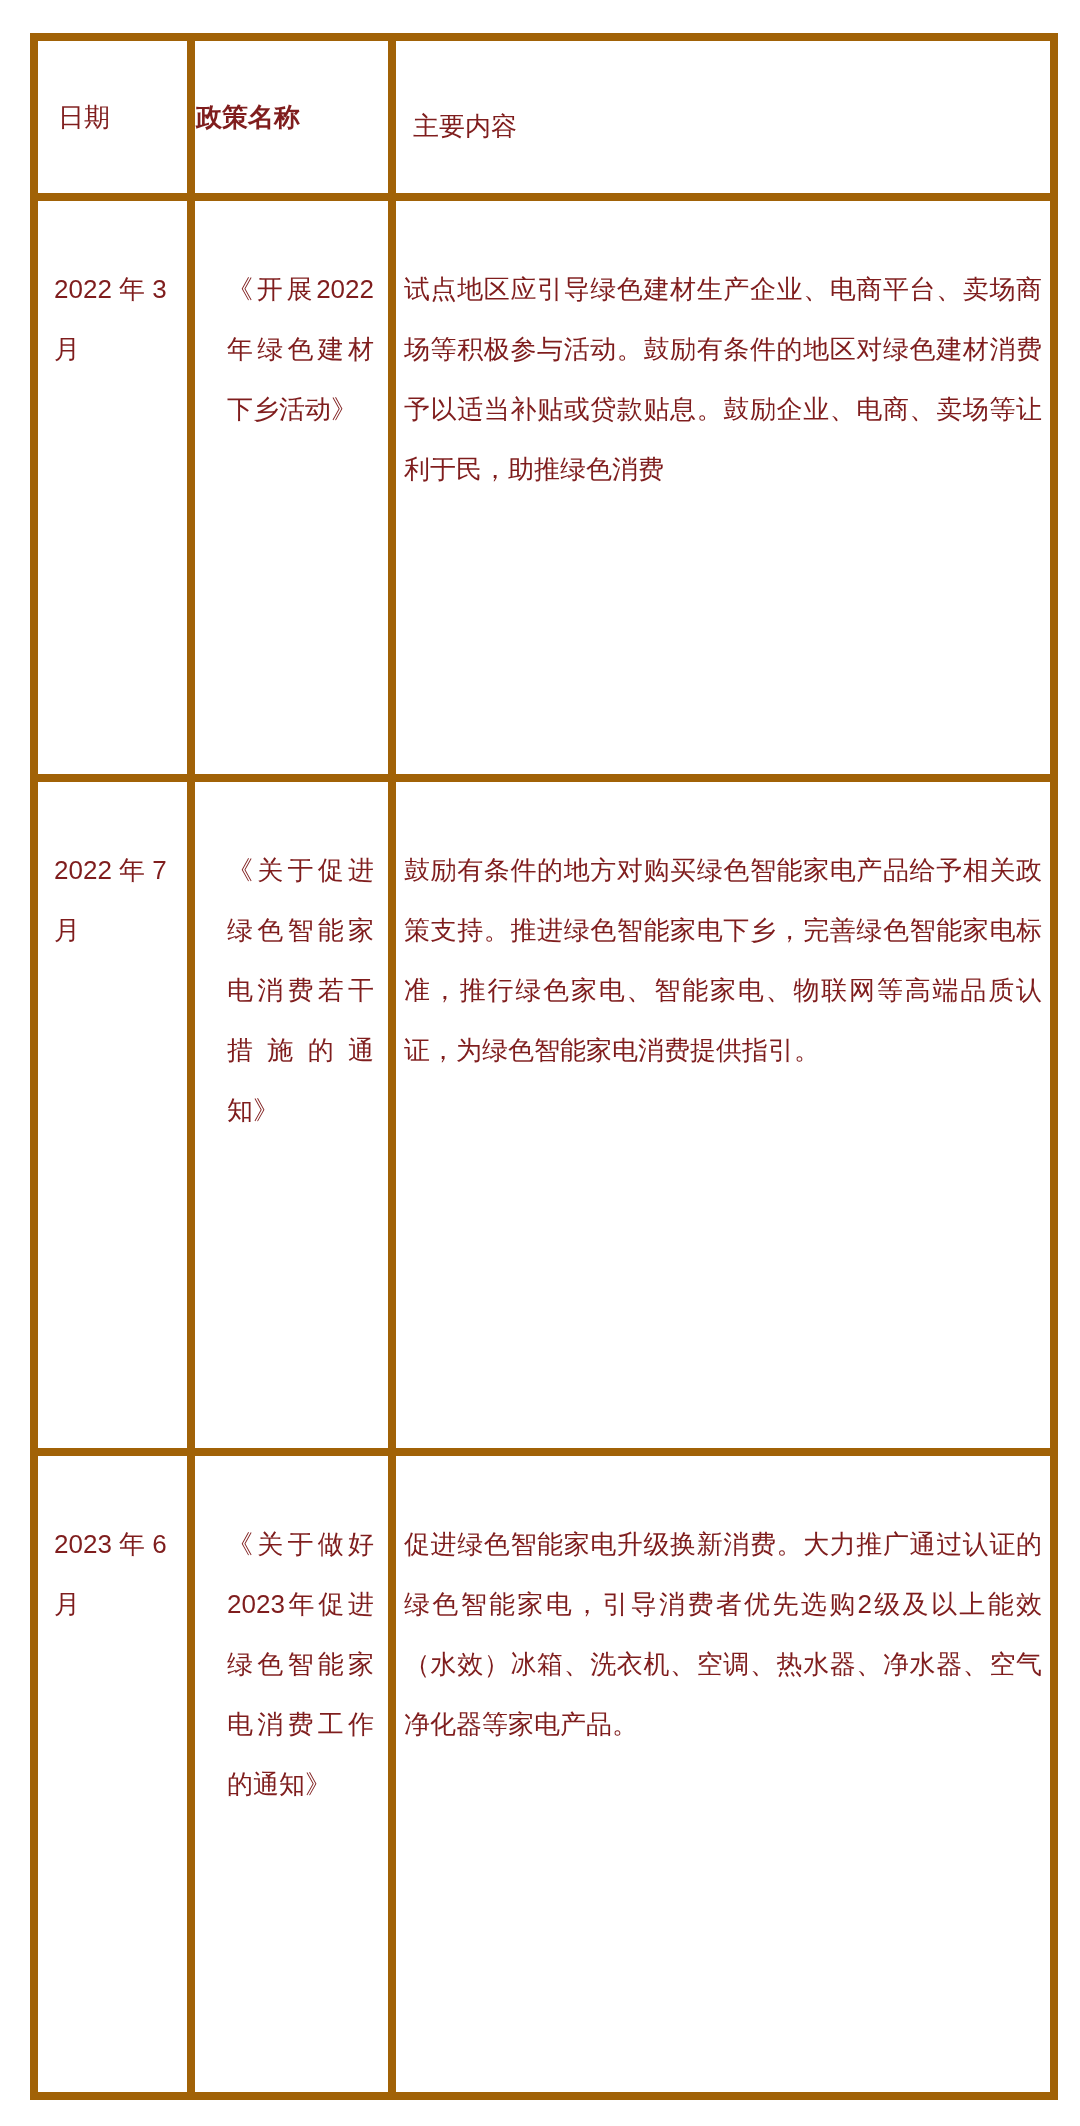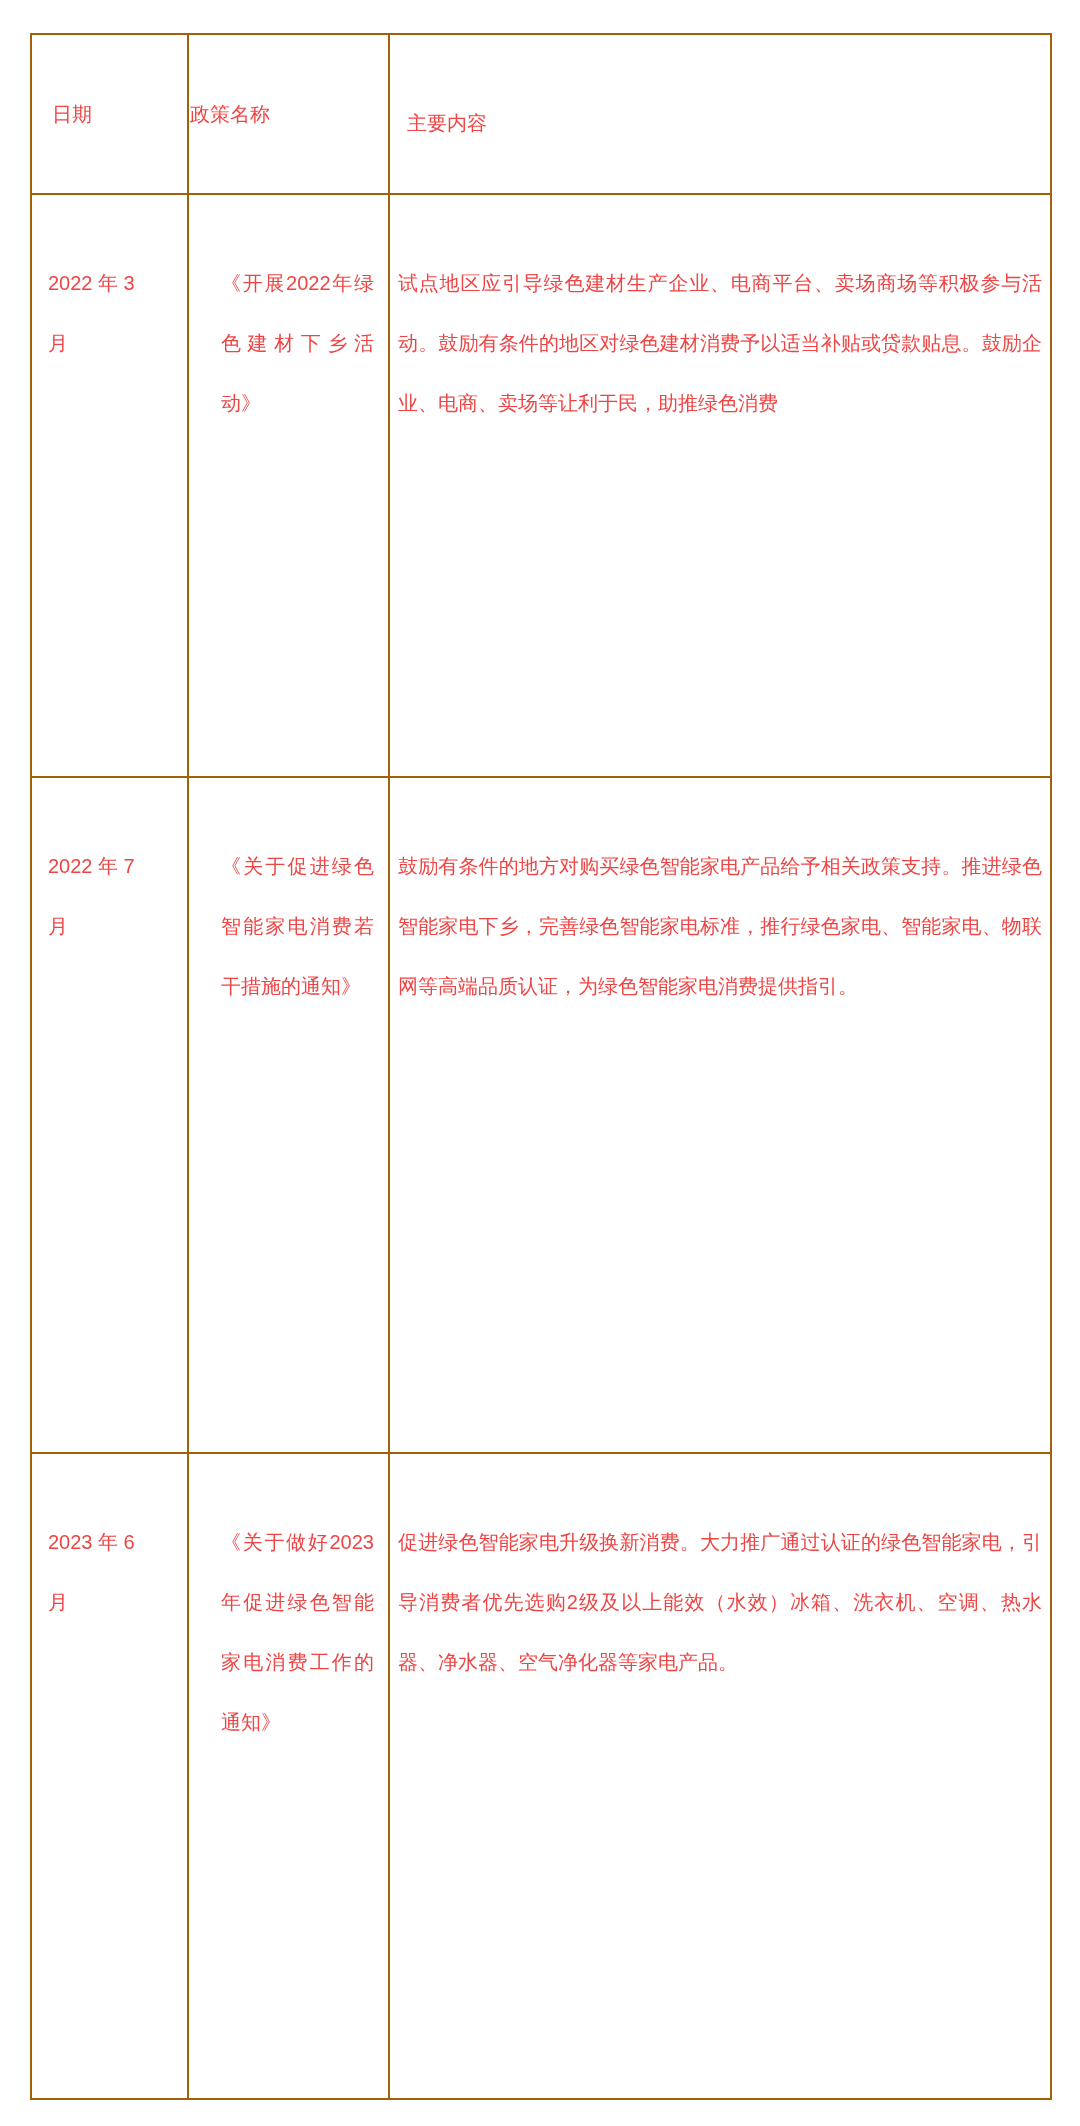--- a/index.html
+++ b/index.html
@@ -22,35 +22,35 @@
     height: 2067px;
     border-collapse: collapse;
     table-layout: fixed;
     background: #ffffff;
   }
   col.c-date   { width: 157px; }
   col.c-policy { width: 201px; }
   col.c-main   { width: 662px; }
 
   th, td {
-    border: 2px solid #a16207;
-    font-size: 20px;
+    border: 8px solid #a16207;
+    font-size: 26px;
     font-weight: normal;
     line-height: 60px;
-    color: #ef4444;
+    color: #7f1d1d;
     box-sizing: border-box;
     overflow: hidden;
   }
   th {
     vertical-align: middle;
     text-align: left;
     height: 160px;
   }
   th.h-date   { padding: 0 10px 0 20px; }
-  th.h-policy { padding: 0 10px 0 1px; }
+  th.h-policy { padding: 0 10px 0 1px; font-weight: bold; }
   th.h-main   { padding: 18px 10px 0 17px; }
 
   td {
     vertical-align: top;
     text-align: justify;
     text-align-last: left;
     text-justify: inter-character;
   }
   td.cell-date {
     padding: 58px 16px 30px 16px;

